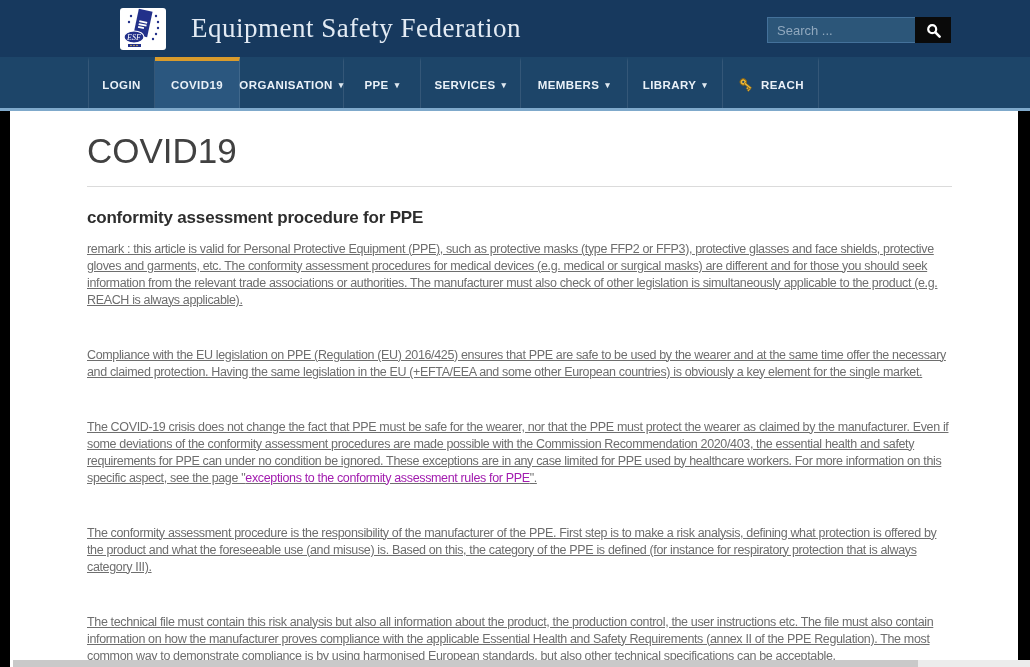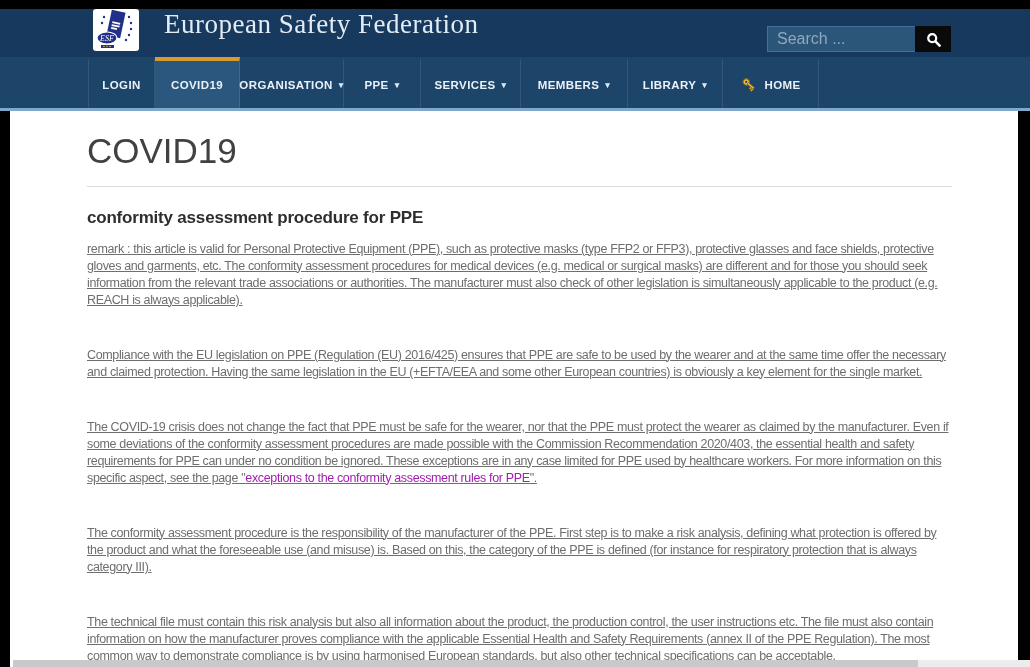--- a/index.html
+++ b/index.html
@@ -6,33 +6,33 @@
   html, body { background: #000; }
   .viewport {
     position: relative; width: 1030px; height: 667px;
     overflow: hidden; background: #000;
     font-family: "Liberation Sans", sans-serif;
   }
 
   
   .top-band {
     position: absolute; top: 0; left: 0; width: 100%; height: 57px;
-    background: #17395E; display: flex; align-items: flex-start; padding-left: 93px; margin-top: 9px;
+    background: #17395E; display: flex; align-items: center; padding-left: 120px;
   }
   .logo-box { width: 46px; height: 42px; flex: 0 0 auto; }
   .brand {
     font-family: "Liberation Serif", serif; font-weight: 400;
     font-size: 27px; color: #E3EBF4; margin-left: 25px; letter-spacing: .5px;
     white-space: nowrap;
   }
   .search-wrap { position: absolute; top: 17px; right: 79px; display: flex; }
   .search-input {
     width: 148px; height: 26px; background: #2C5679;
     border: 1px solid #44719A; border-right: none; color: #D6E1EC;
-    padding: 0 9px; font-size: 16px; font-family: "Liberation Sans", sans-serif;
+    padding: 0 9px; font-size: 13px; font-family: "Liberation Sans", sans-serif;
     outline: none;
   }
   .search-input::placeholder { color: #90A8BE; }
   .search-btn {
     width: 36px; height: 26px; background: #0A0A0A; border: none;
     display: flex; align-items: center; justify-content: center; cursor: pointer;
   }
 
   
   .nav-band {
@@ -104,21 +104,21 @@
         <circle cx="11" cy="8" r="1.2" fill="#22308A"></circle>
         <circle cx="9" cy="14" r="1.2" fill="#22308A"></circle>
         <ellipse cx="14" cy="29" rx="10" ry="6" fill="#22308A" stroke="#FFFFFF" stroke-width="1.2"></ellipse>
         <text x="14" y="32" font-size="8" font-style="italic" font-family="Liberation Serif, serif" fill="#FFFFFF" text-anchor="middle">ESF</text>
         <rect x="8" y="36" width="13" height="3" fill="#22308A"></rect>
         <circle cx="11" cy="37.5" r="0.7" fill="#FFD24A"></circle>
         <circle cx="14" cy="37.5" r="0.7" fill="#FFD24A"></circle>
         <circle cx="17" cy="37.5" r="0.7" fill="#FFD24A"></circle>
       </svg>
     </div>
-    <div class="brand">European Safety Federation</div>
+    <div class="brand">Equipment Safety Federation</div>
 
     <div class="search-wrap">
       <input class="search-input" type="text" placeholder="Search ..." style="">
       <button class="search-btn">
         <svg width="15" height="15" viewBox="0 0 15 15">
           <circle cx="6.2" cy="6.2" r="4" fill="none" stroke="#FFFFFF" stroke-width="2.2"></circle>
           <line x1="9.4" y1="9.4" x2="13.6" y2="13.6" stroke="#FFFFFF" stroke-width="2.6" stroke-linecap="round"></line>
         </svg>
       </button>
     </div>
@@ -157,21 +157,21 @@
           <svg width="17" height="16" viewBox="0 0 17 16">
             <g transform="rotate(40 6 6)">
               <circle cx="5.5" cy="5" r="3.1" fill="#ECBA3B" stroke="#8A6414" stroke-width="1"></circle>
               <circle cx="5.5" cy="5" r="1.1" fill="#1D4569"></circle>
               <rect x="7.5" y="4.1" width="8" height="2" fill="#ECBA3B" stroke="#8A6414" stroke-width="0.6"></rect>
               <rect x="12" y="6" width="1.6" height="2.2" fill="#ECBA3B" stroke="#8A6414" stroke-width="0.6"></rect>
               <rect x="14.2" y="6" width="1.4" height="3" fill="#ECBA3B" stroke="#8A6414" stroke-width="0.6"></rect>
             </g>
           </svg>
         </span>
-        <span>HOME</span>
+        <span>REACH</span>
       </div>
     </div>
   </div>
   <div class="nav-underline"></div>
 
   <div class="content-shell">
     <div class="content-inner">
       <h1 class="page-title">COVID19</h1>
       <hr class="title-rule">
       <h2 class="subheading">conformity assessment procedure for PPE</h2>

